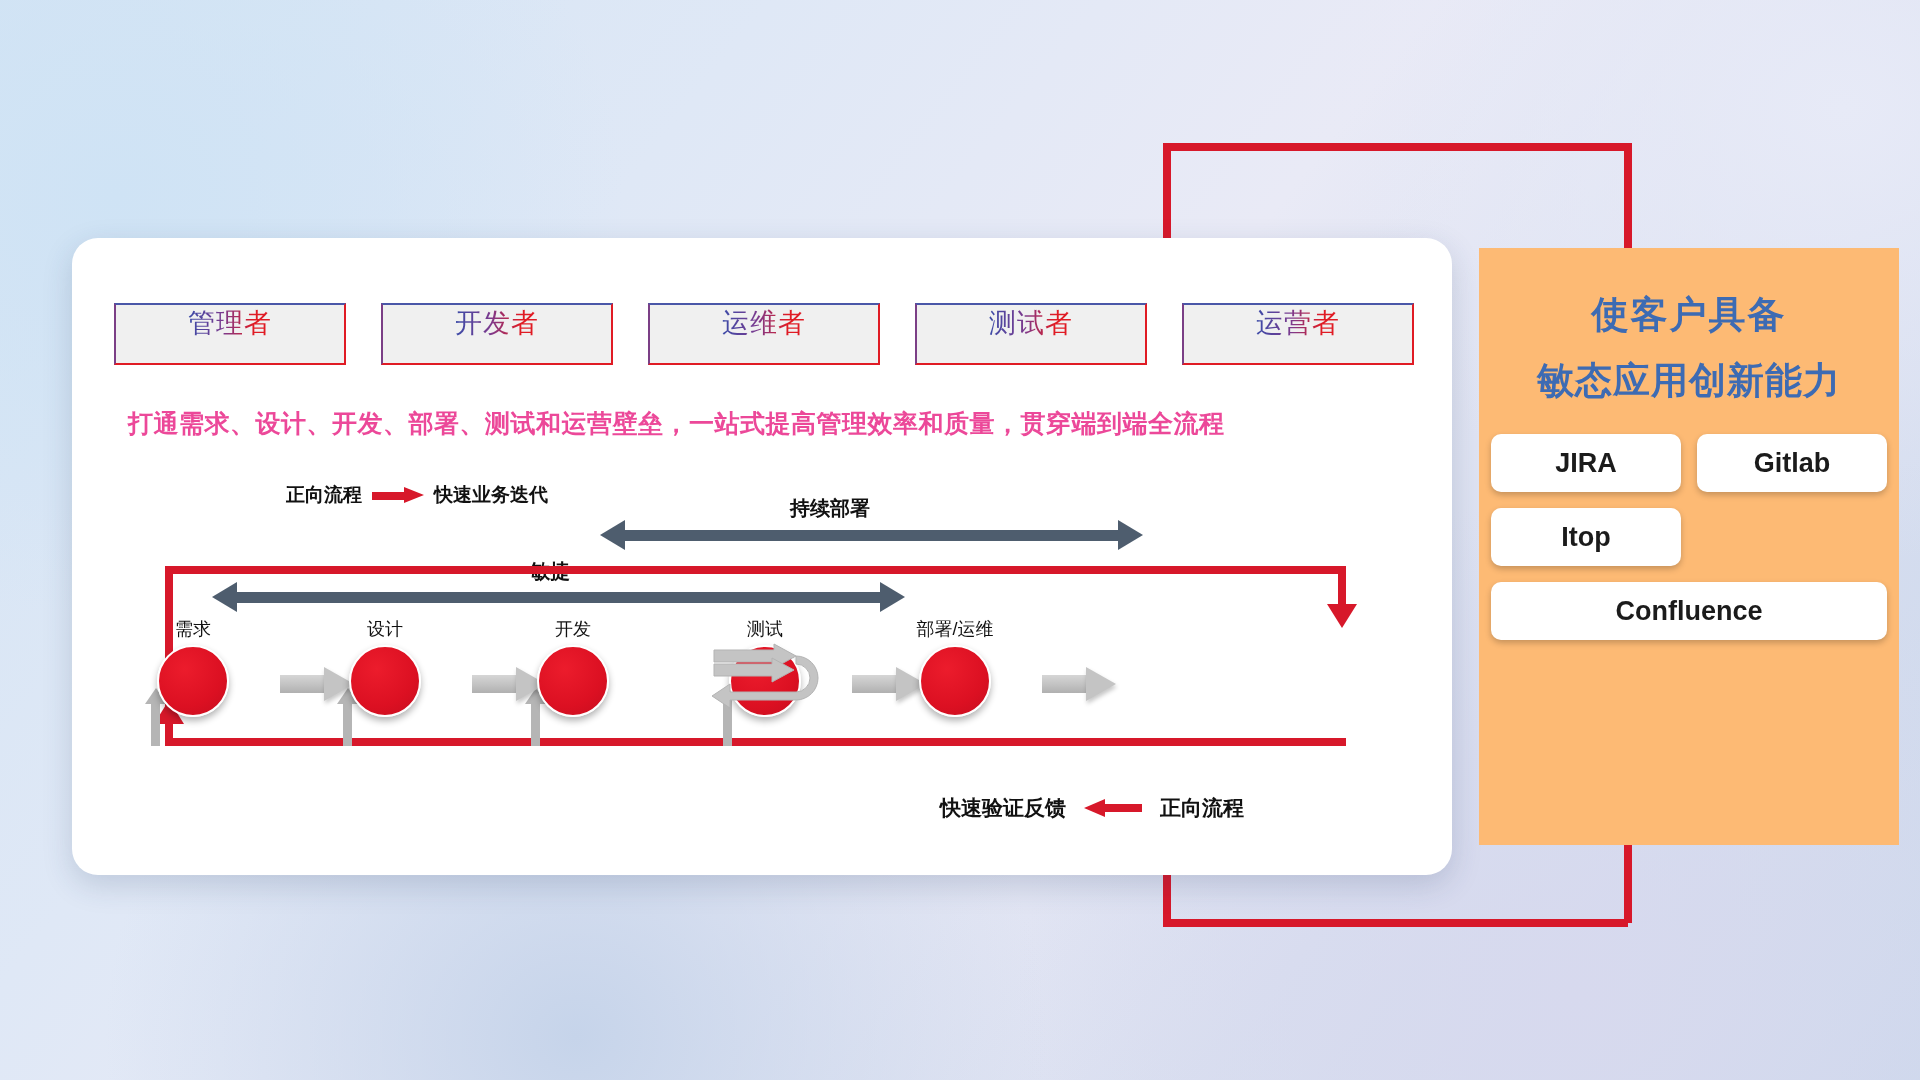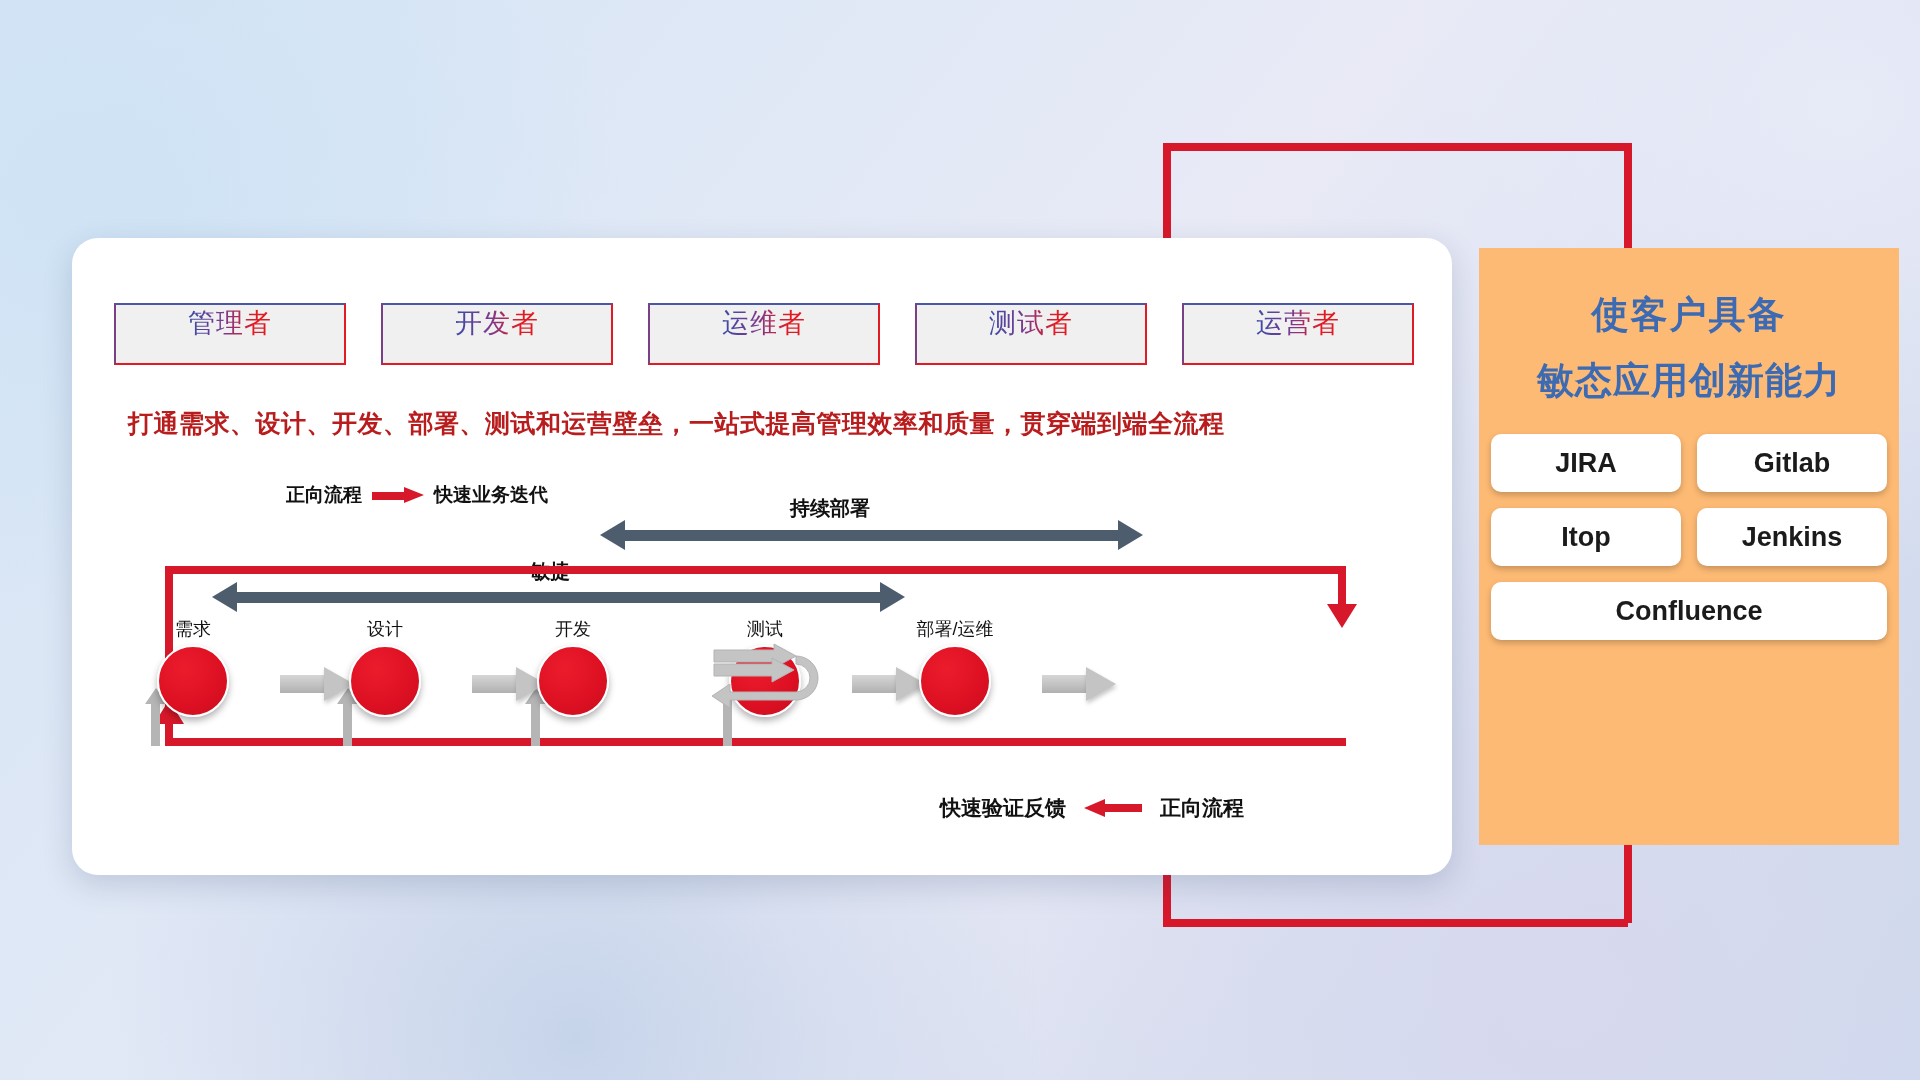--- a/index.html
+++ b/index.html
@@ -40,21 +40,21 @@
   }
   .role-label{
     font-size:27px;font-weight:400;letter-spacing:1px;
     background:linear-gradient(90deg,#3b4ba8 0%,#7b3a8e 42%,#e01b24 78%);
     -webkit-background-clip:text;background-clip:text;color:transparent;
   }
 
   
   #headline{
     position:absolute;left:128px;top:407px;width:1280px;
-    font-size:25px;font-weight:bold;color:#b91c1c;letter-spacing:.5px;
+    font-size:25px;font-weight:bold;color:#ec4899;letter-spacing:.5px;
     white-space:nowrap;
   }
 
   
   #fwd-legend{position:absolute;left:286px;top:482px;display:flex;align-items:center;gap:10px;}
   #fwd-legend .txt{font-size:19px;font-weight:bold;color:#111;}
   .red-arrow-r{width:52px;height:17px;position:relative;}
   .red-arrow-r::before{content:"";position:absolute;left:0;top:5px;width:34px;height:8px;background:#d7182a;}
   .red-arrow-r::after{content:"";position:absolute;left:32px;top:0;width:0;height:0;
     border-top:8.5px solid transparent;border-bottom:8.5px solid transparent;border-left:20px solid #d7182a;}
@@ -269,16 +269,15 @@
   <span class="txt">正向流程</span>
 </div>
 
 <div id="right-panel">
   <div class="panel-title" id="panel-title-1">使客户具备</div>
   <div class="panel-title" id="panel-title-2">敏态应用创新能力</div>
   <div id="tool-grid">
     <div class="tool-chip">JIRA</div>
     <div class="tool-chip">Gitlab</div>
     <div class="tool-chip">Itop</div>
-    <div class="tool-chip">Jenkins</div>
     <div class="tool-chip wide">Confluence</div>
   </div>
 </div>
 
 </body></html>

